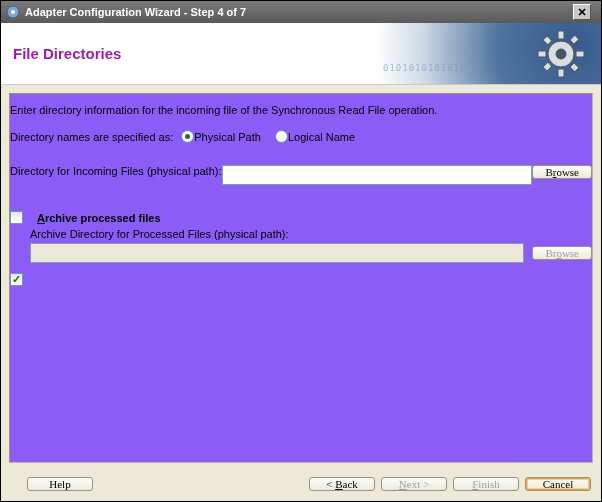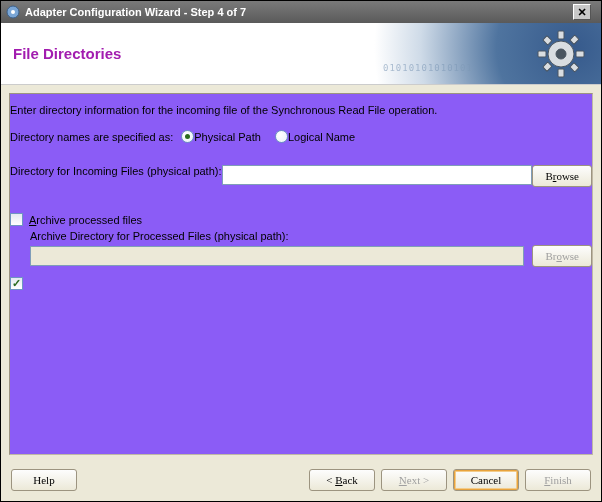--- a/index.html
+++ b/index.html
@@ -109,21 +109,21 @@
     border:1px solid #7f9db9;
     background:#fff;
     padding:0 4px;
     font: 11px Tahoma;
   }
   input[type=text].txt.disabled {
     background:#ece9d8;
     color:#888;
   }
   .btn {
-    height:22px;
+    height:14px;
     padding: 0 12px;
     background: linear-gradient(to bottom, #fdfdfd, #ece9d8);
     border:1px solid #9c9480;
     border-radius:3px;
     font:11px Tahoma;
     cursor:pointer;
     color:#000;
     display:inline-flex; align-items:center; justify-content:center;
   }
   .btn.default {
@@ -138,33 +138,33 @@
     cursor:pointer;
     flex-shrink:0;
   }
   .chk.checked::after{
     content:"✓";
     color:#2a6b1f;
     font-size:11px;
     line-height:11px;
     font-weight:bold;
   }
-  .chk-row { display:flex; align-items:flex-end; gap:6px; margin-top:6px; margin-bottom:4px;}
+  .chk-row { display:flex; align-items:flex-end; gap:14px; margin-top:6px; margin-bottom:4px;font-weight:bold;}
   .archive-sub { margin-left:20px; margin-bottom:6px; }
   .archive-sub .lbl { display:block; margin-bottom:3px; }
   .archive-input-row { display:flex; align-items:center; gap:8px; }
   .archive-input-row .txt { width:300px; flex:none; }
   .footer {
     display:flex;
     align-items:center;
     padding: 6px 10px 10px 10px;
   }
   .footer-spacer { flex:1; }
   .footer .btn { min-width:66px; margin-left:6px; }
-  .footer .help-btn { margin-left:0; }
+  .footer .help-btn { margin-left:16px; }
   u.ak { text-decoration: underline; }
 </style>
 </head>
 <body>
 
 <div class="window">
 
   <div class="titlebar">
     <span class="titlebar-icon">
       <svg viewBox="0 0 16 16">
@@ -251,19 +251,19 @@
 
   <div class="footer">
     <button class="btn help-btn">Help</button>
     <div class="footer-spacer"></div>
     <button class="btn">
       <span><span>&lt; </span><u class="ak">B</u><span>ack</span></span>
     </button>
     <button class="btn disabled" disabled="">
       <span><u class="ak">N</u><span>ext &gt;</span></span>
     </button>
-    <button class="btn default">Cancel</button>
     <button class="btn disabled" disabled="">
       <span><u class="ak">F</u><span>inish</span></span>
     </button>
+    <button class="btn default">Cancel</button>
   </div>
 
 </div>
 
 </body></html>

